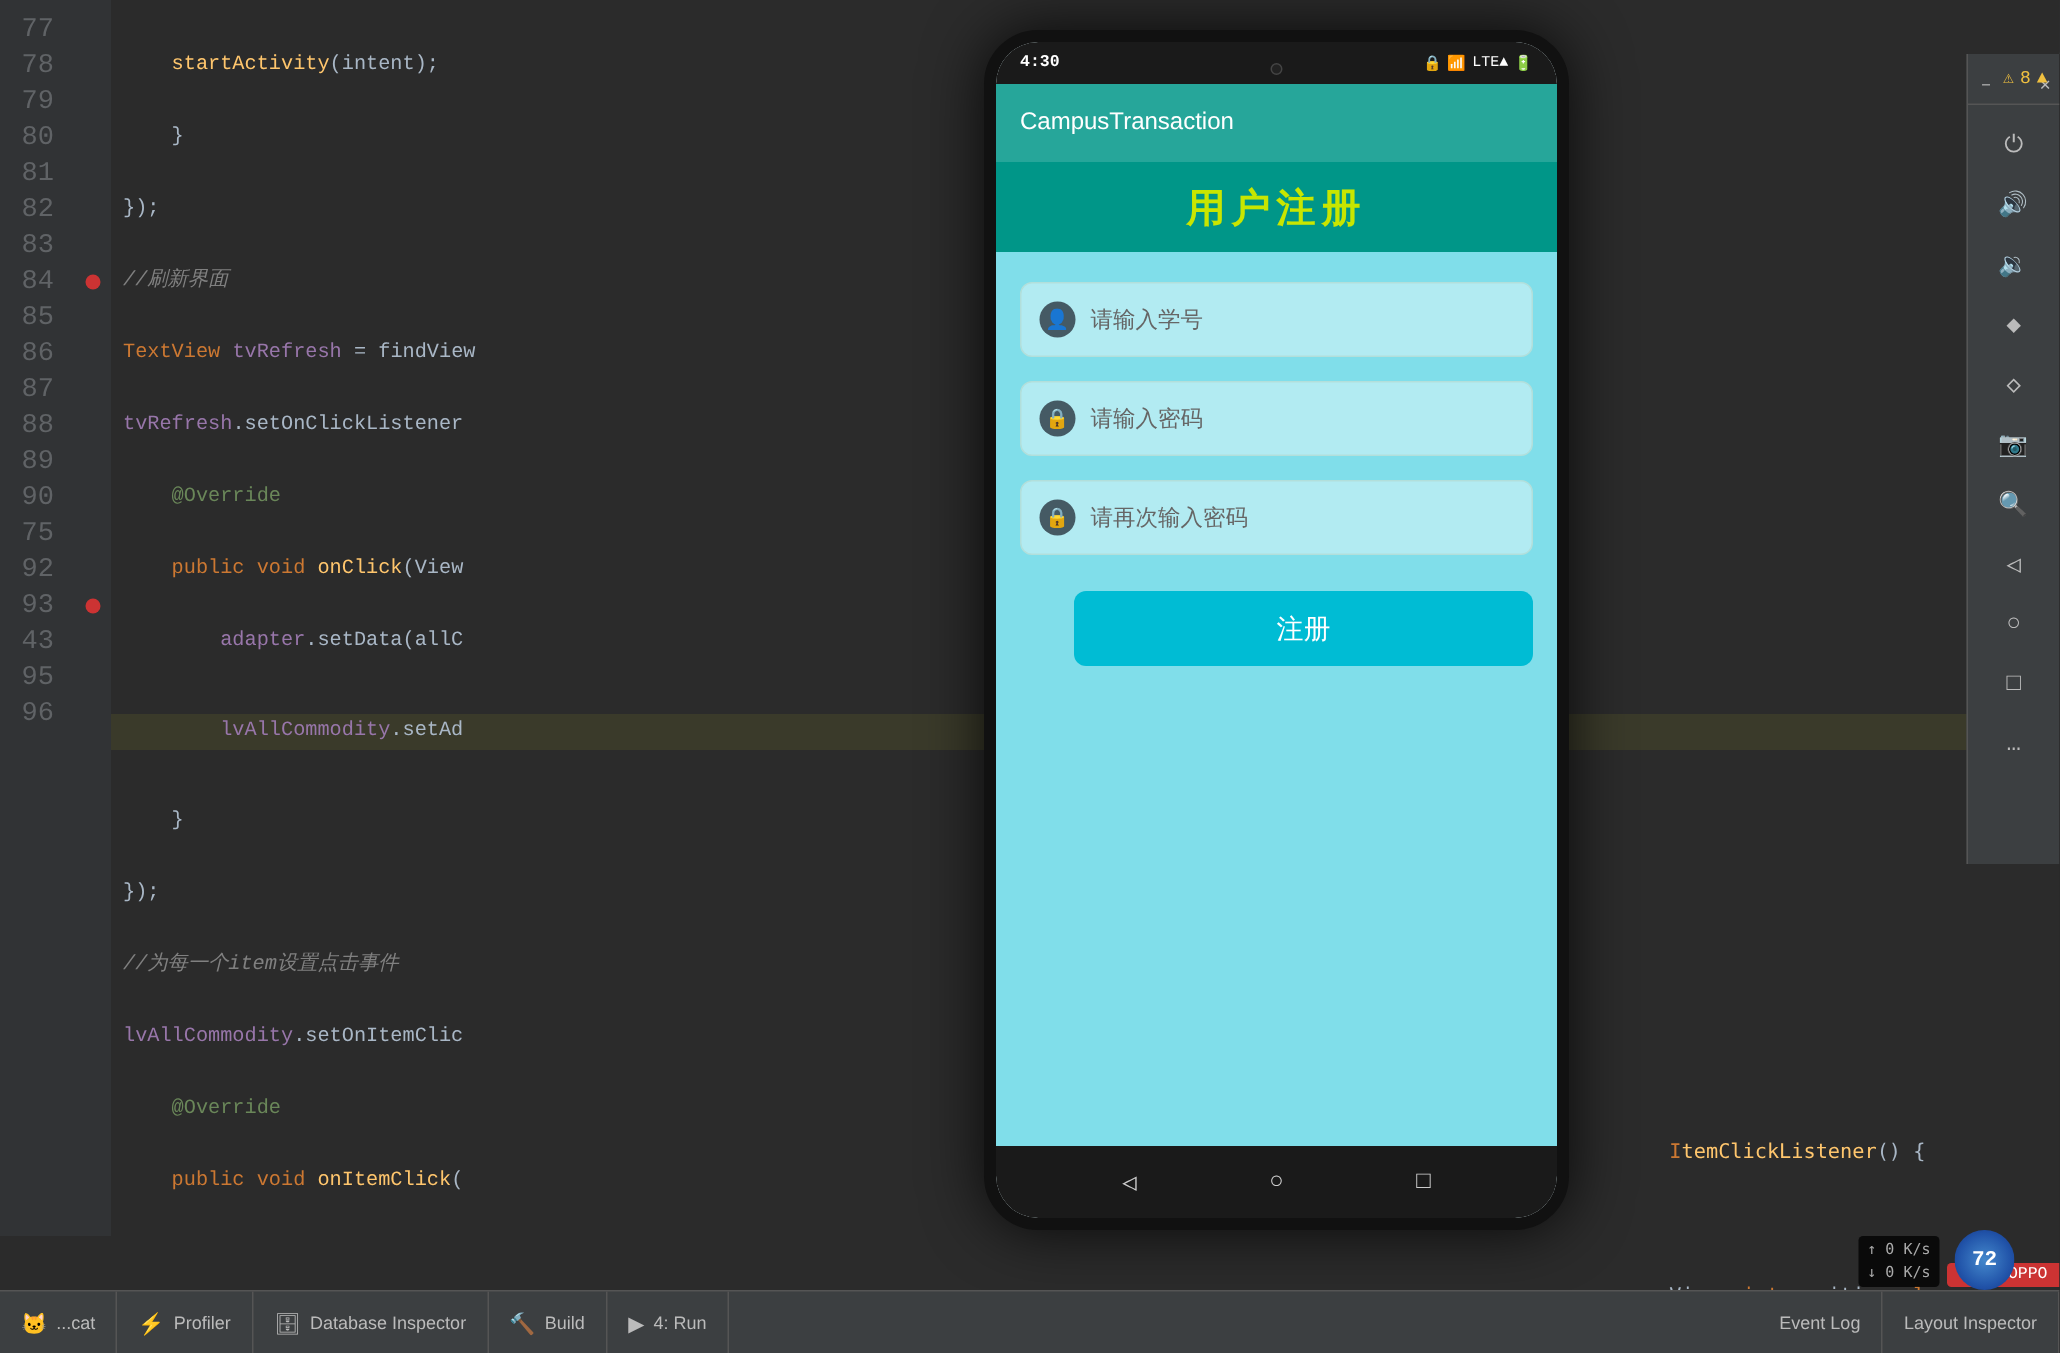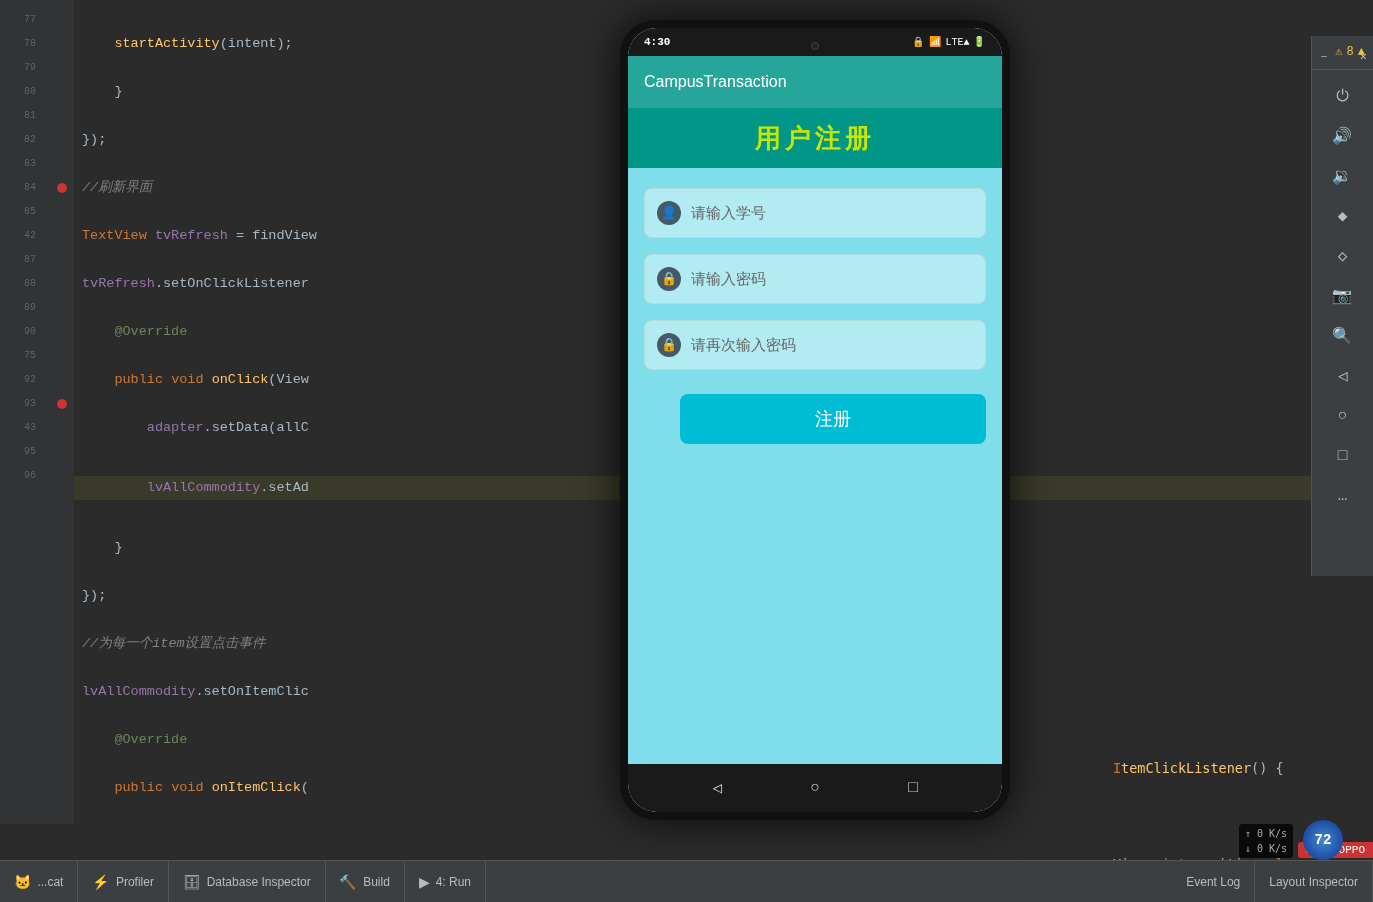--- a/index.html
+++ b/index.html
@@ -87,21 +87,21 @@
       font-size: 13.5px;
       line-height: 24px;
     }
 
     .line-numbers {
       width: 50px;
       background: #313335;
       color: #606366;
       text-align: right;
       padding: 8px 8px 0 0;
-      font-size: 10px;
+      font-size: 18px;
       line-height: 24px;
       user-select: none;
       flex-shrink: 0;
     }
 
     .line-numbers .ln {
       display: block;
       padding-right: 6px;
     }
 
@@ -151,21 +151,21 @@
     .fn { color: #ffc66d; }
     .cm { color: #808080; font-style: italic; }
     .var { color: #9876aa; }
     .plain { color: #a9b7c6; }
     .override { color: #6a8759; }
 
     
     .phone-container {
       position: absolute;
       top: 20px;
-      left: 620px;
+      left: 656px;
       width: 400px;
       height: 820px;
       z-index: 10;
     }
 
     .phone-body {
       width: 390px;
       height: 800px;
       background: #1a1a1a;
       border-radius: 36px;
@@ -507,21 +507,21 @@
     <div class="line-numbers">
       <span class="ln">77</span>
       <span class="ln">78</span>
       <span class="ln">79</span>
       <span class="ln">80</span>
       <span class="ln">81</span>
       <span class="ln">82</span>
       <span class="ln">83</span>
       <span class="ln">84</span>
       <span class="ln">85</span>
-      <span class="ln">42</span>
+      <span class="ln">86</span>
       <span class="ln">87</span>
       <span class="ln">88</span>
       <span class="ln">89</span>
       <span class="ln">90</span>
       <span class="ln">75</span>
       <span class="ln">92</span>
       <span class="ln">93</span>
       <span class="ln">43</span>
       <span class="ln">95</span>
       <span class="ln">96</span>

